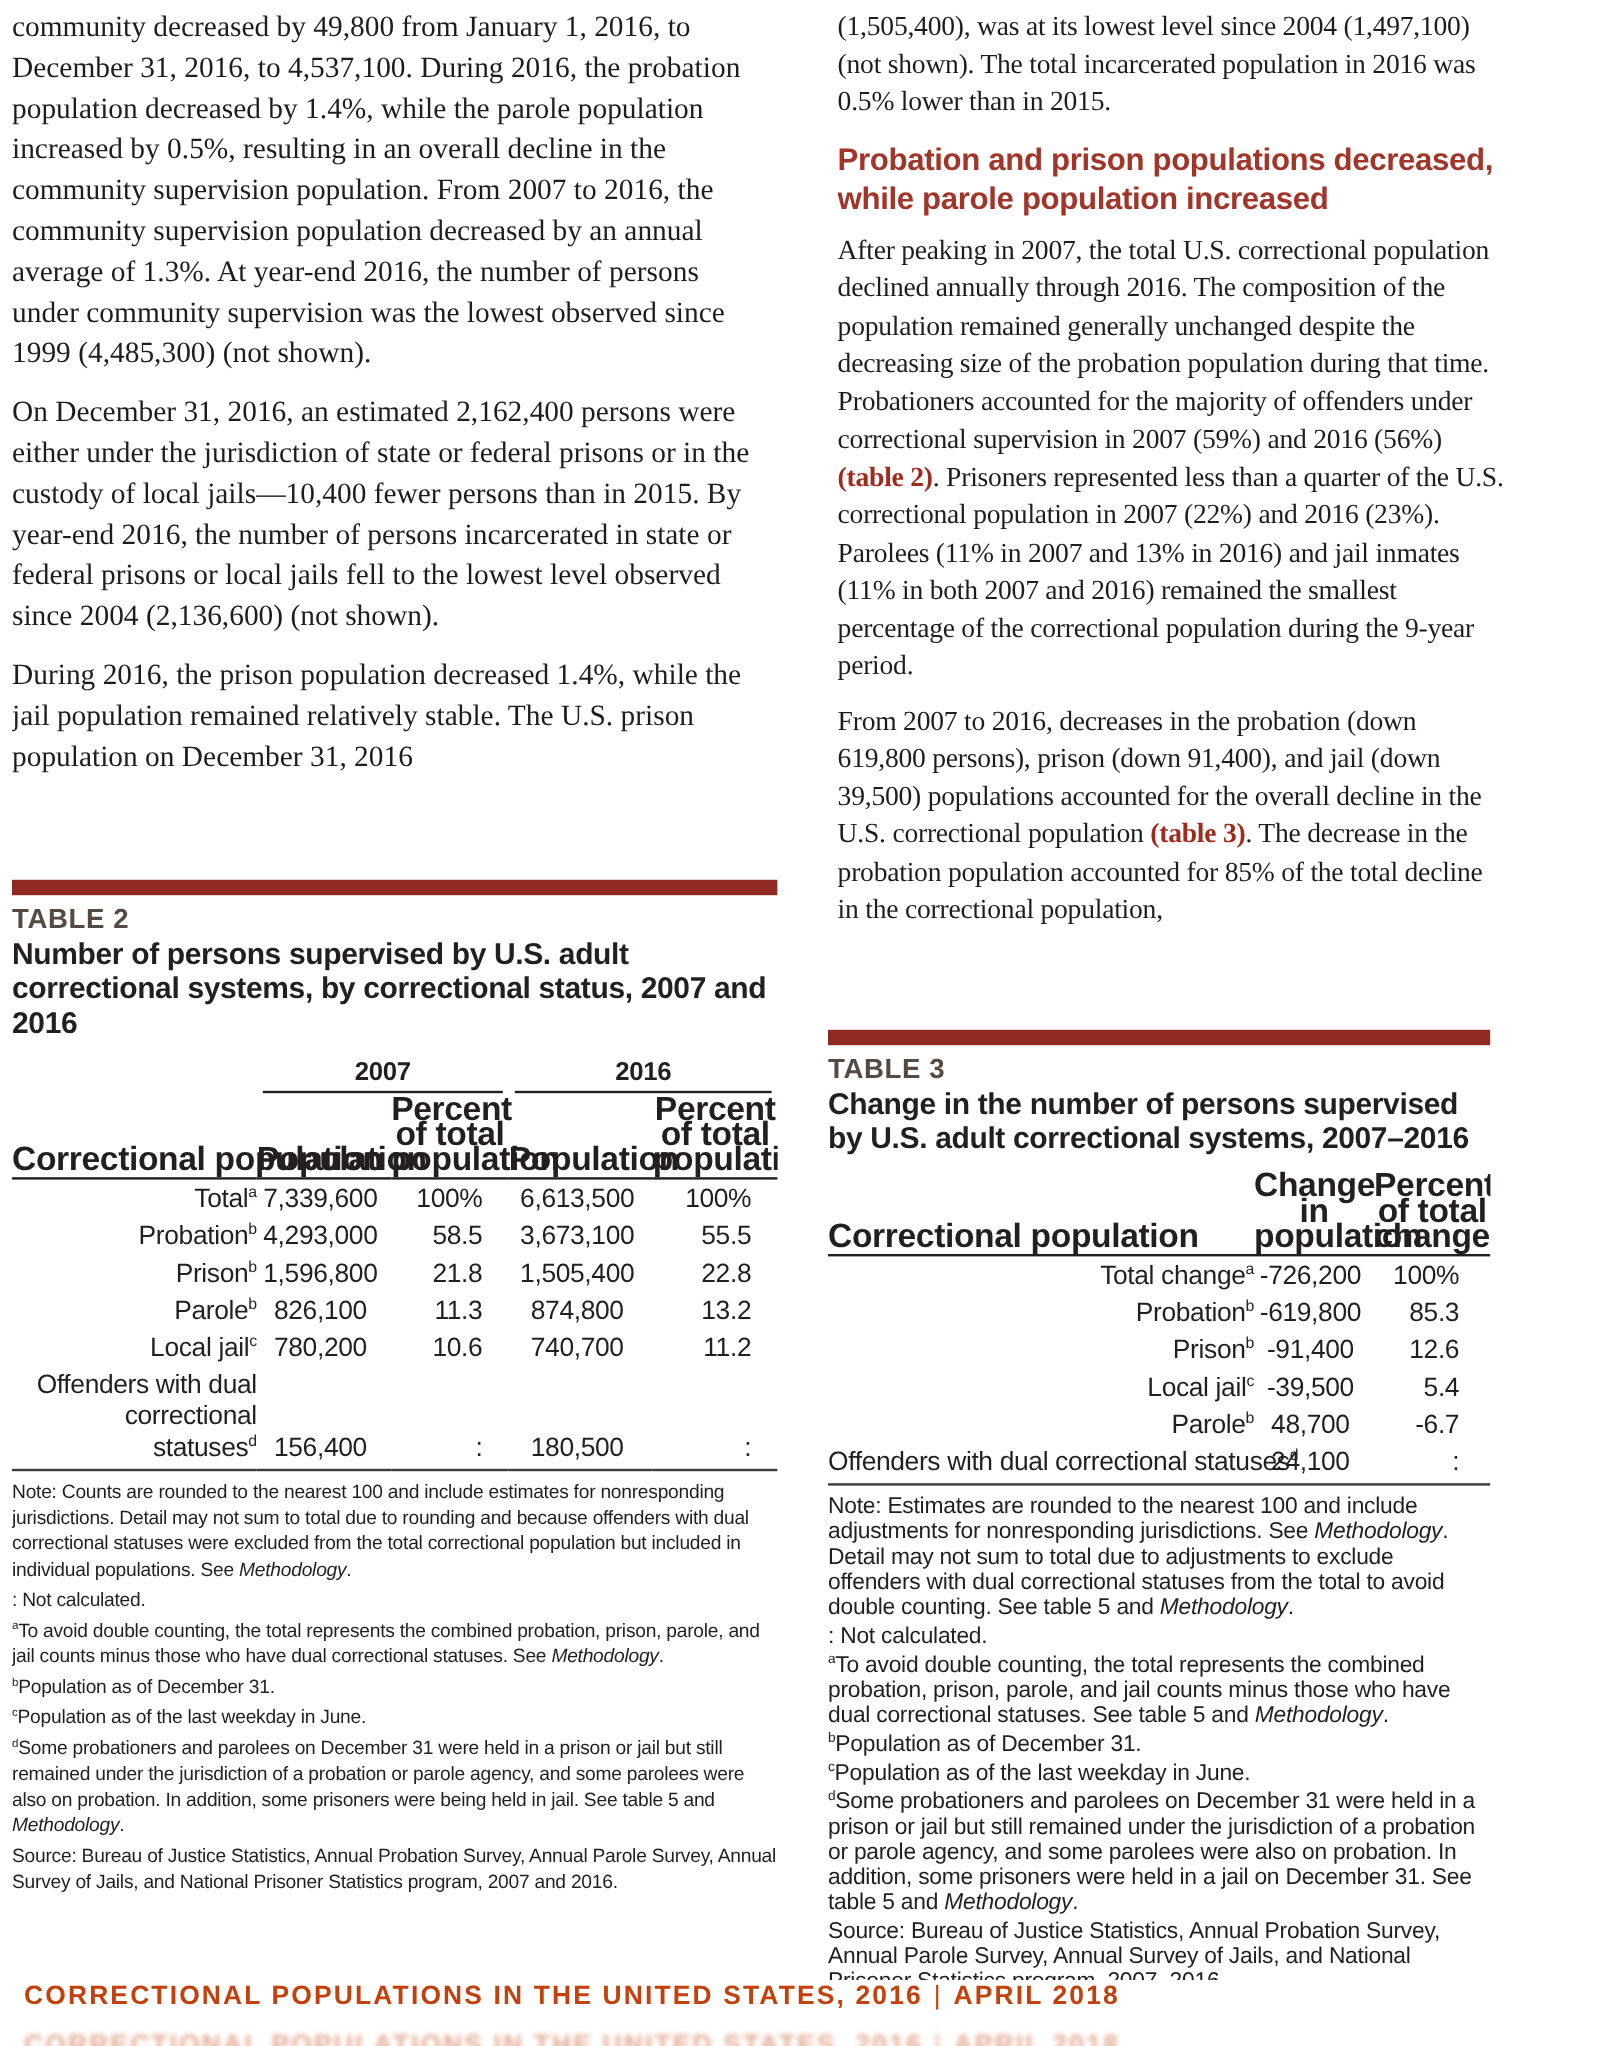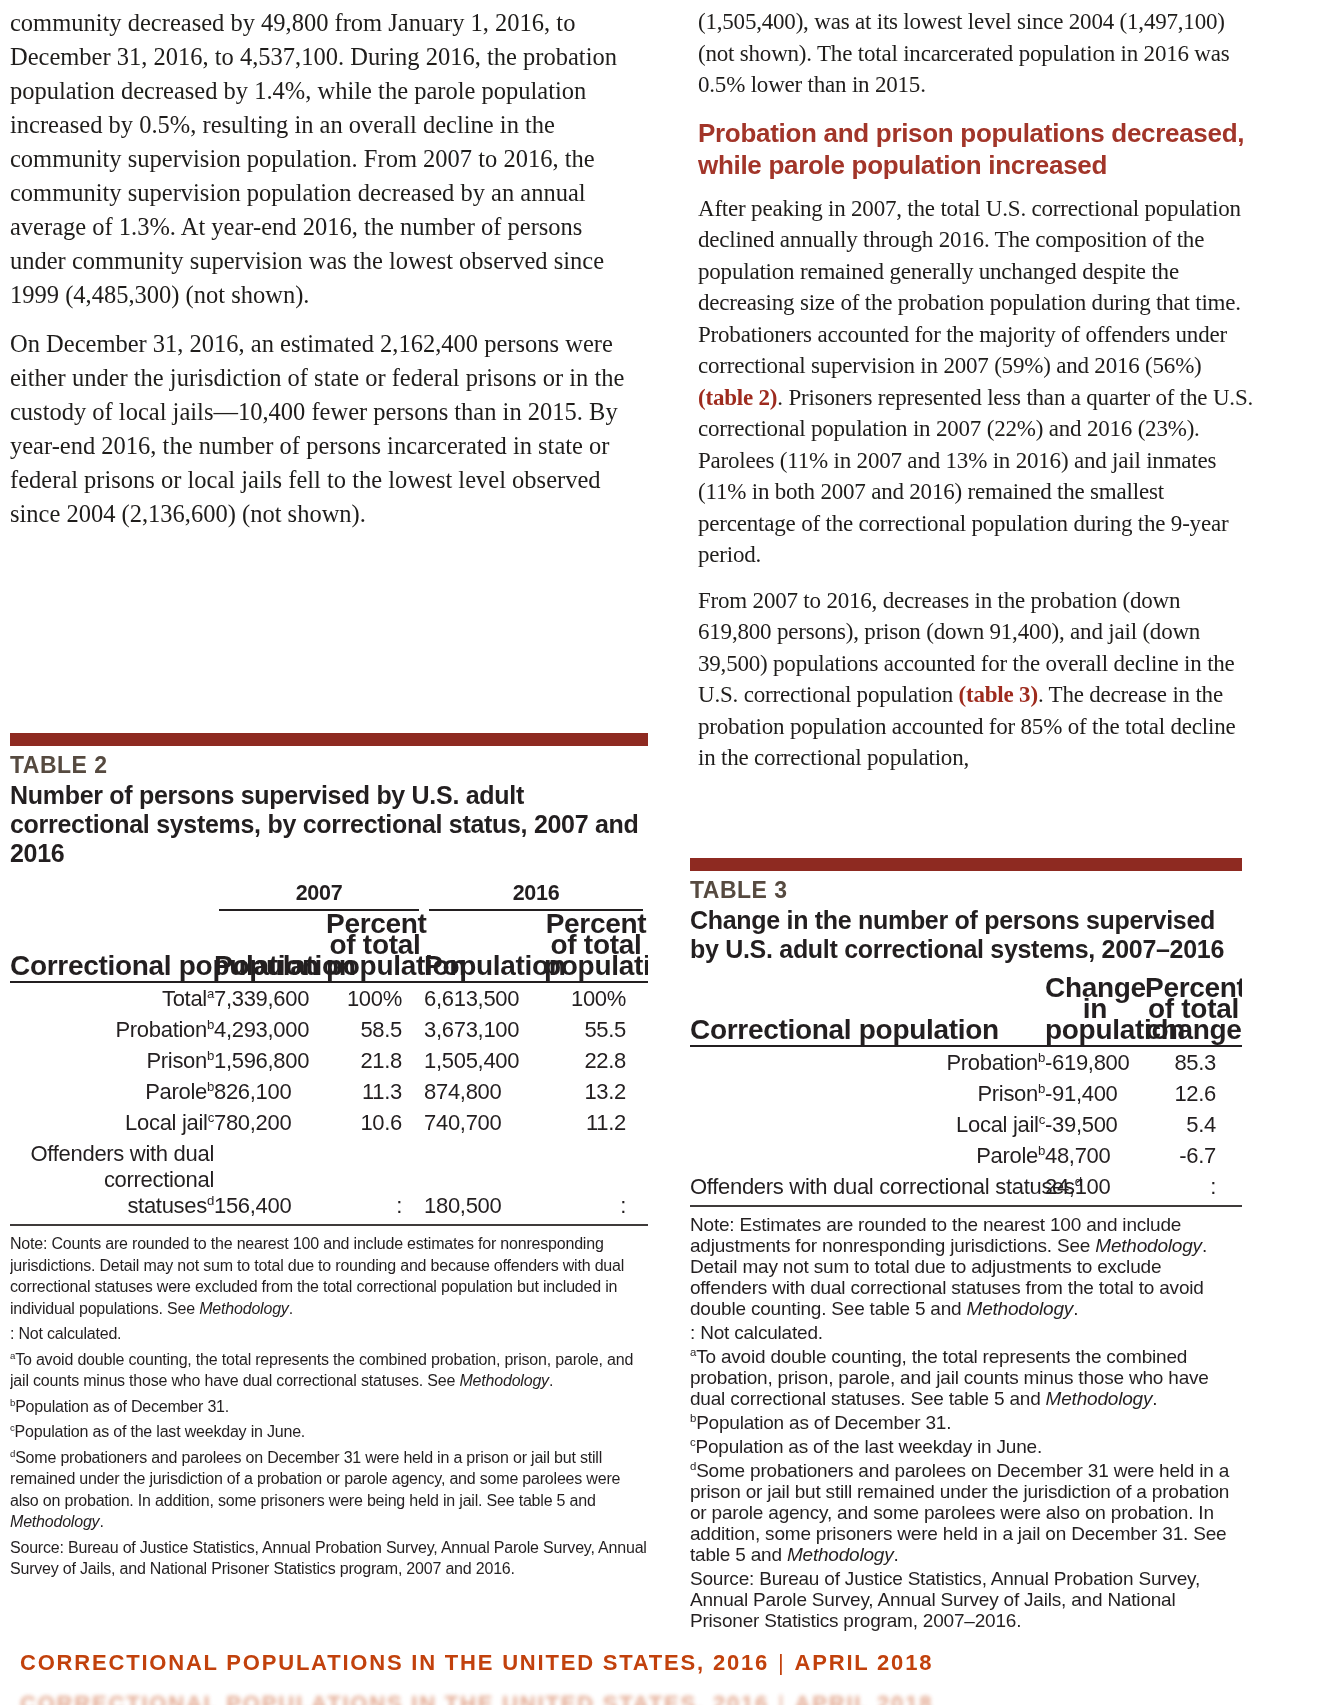--- a/index.html
+++ b/index.html
@@ -33,21 +33,21 @@
   }
   th{vertical-align:bottom; font-weight:700; font-size:28px; line-height:21px;
      padding:1px 0 5px 0; border-bottom:2px solid #231f20;}
   th.stub{text-align:left; white-space:nowrap;}
   th.num{text-align:right; padding-right:6px;}
   th.pct{text-align:center;}
   tbody td{font-size:22px; line-height:26px; padding:3px 0 2px 0; vertical-align:bottom;}
   tbody tr:last-child td{border-bottom:2px solid #3f3b3a; padding-bottom:5px;}
   td.stub{text-align:right;}
   td.indent{padding-left:16px;}
-  td.num{text-align:left; padding-right:6px;margin-top:24px;}
+  td.num{text-align:center; padding-right:6px;margin-top:24px;}
   td.pct{text-align:right; padding-right:22px;}
   .tb-right td.pct{padding-right:26px;}
   .hang{display:block; padding-left:18px; text-indent:-18px;}
   .nowrap{white-space:nowrap;}
   sup{font-size:60%; line-height:0; vertical-align:super;}
   
   .notes{margin-top:7px;}
   .notes p{font-size:16px; line-height:21.5px; letter-spacing:-0.2px; margin:0 0 4px 0;}
   .tb-right .notes p{font-size:19px; line-height:21px; margin:0 0 3px 0;}
   
@@ -60,20 +60,21 @@
   .footer-ghost{top:1691px; filter:blur(2px); opacity:0.45;}
 </style>
 </head>
 <body>
 
 <div class="page">
 
   <div class="flow-left">
     <p class="body">community decreased by 49,800 from January 1, 2016, to December 31, 2016, to 4,537,100. During 2016, the probation population decreased by 1.4%, while the parole population increased by 0.5%, resulting in an overall decline in the community supervision population. From 2007 to 2016, the community supervision population decreased by an annual average of 1.3%. At year-end 2016, the number of persons under community supervision was the lowest observed since 1999 (4,485,300) (not shown).</p>
     <p class="body">On December 31, 2016, an estimated 2,162,400 persons were either under the jurisdiction of state or federal prisons or in the custody of local jails—10,400 fewer persons than in 2015. By year-end 2016, the number of persons incarcerated in state or federal prisons or local jails fell to the lowest level observed since 2004 (2,136,600) (not shown).</p>
+    <p class="body">During 2016, the prison population decreased 1.4%, while the jail population remained relatively stable. The U.S. prison population on December 31, 2016</p>
   </div>
 
   <section class="table-block tb-left">
     <div class="red-bar"></div>
     <div class="table-label">TABLE 2</div>
     <div class="table-title">Number of persons supervised by U.S. adult correctional systems, by correctional status, 2007 and 2016</div>
 
     <table class="datatable">
       <colgroup>
           <col style="width:204px">
@@ -180,20 +181,25 @@
         </colgroup>
       <thead>
         <tr>
           <th class="stub">Correctional population</th>
           <th class="pct">Change in population</th>
           <th class="pct">Percent of total change</th>
         </tr>
       </thead>
       <tbody>
         <tr>
+          <td class="stub indent nowrap"><span>Total change</span><sup>a</sup></td>
+          <td class="num">-726,200</td>
+          <td class="pct">100%</td>
+        </tr>
+        <tr>
           <td class="stub nowrap"><span>Probation</span><sup>b</sup></td>
           <td class="num">-619,800</td>
           <td class="pct">85.3</td>
         </tr>
         <tr>
           <td class="stub nowrap"><span>Prison</span><sup>b</sup></td>
           <td class="num">-91,400</td>
           <td class="pct">12.6</td>
         </tr>
         <tr>

